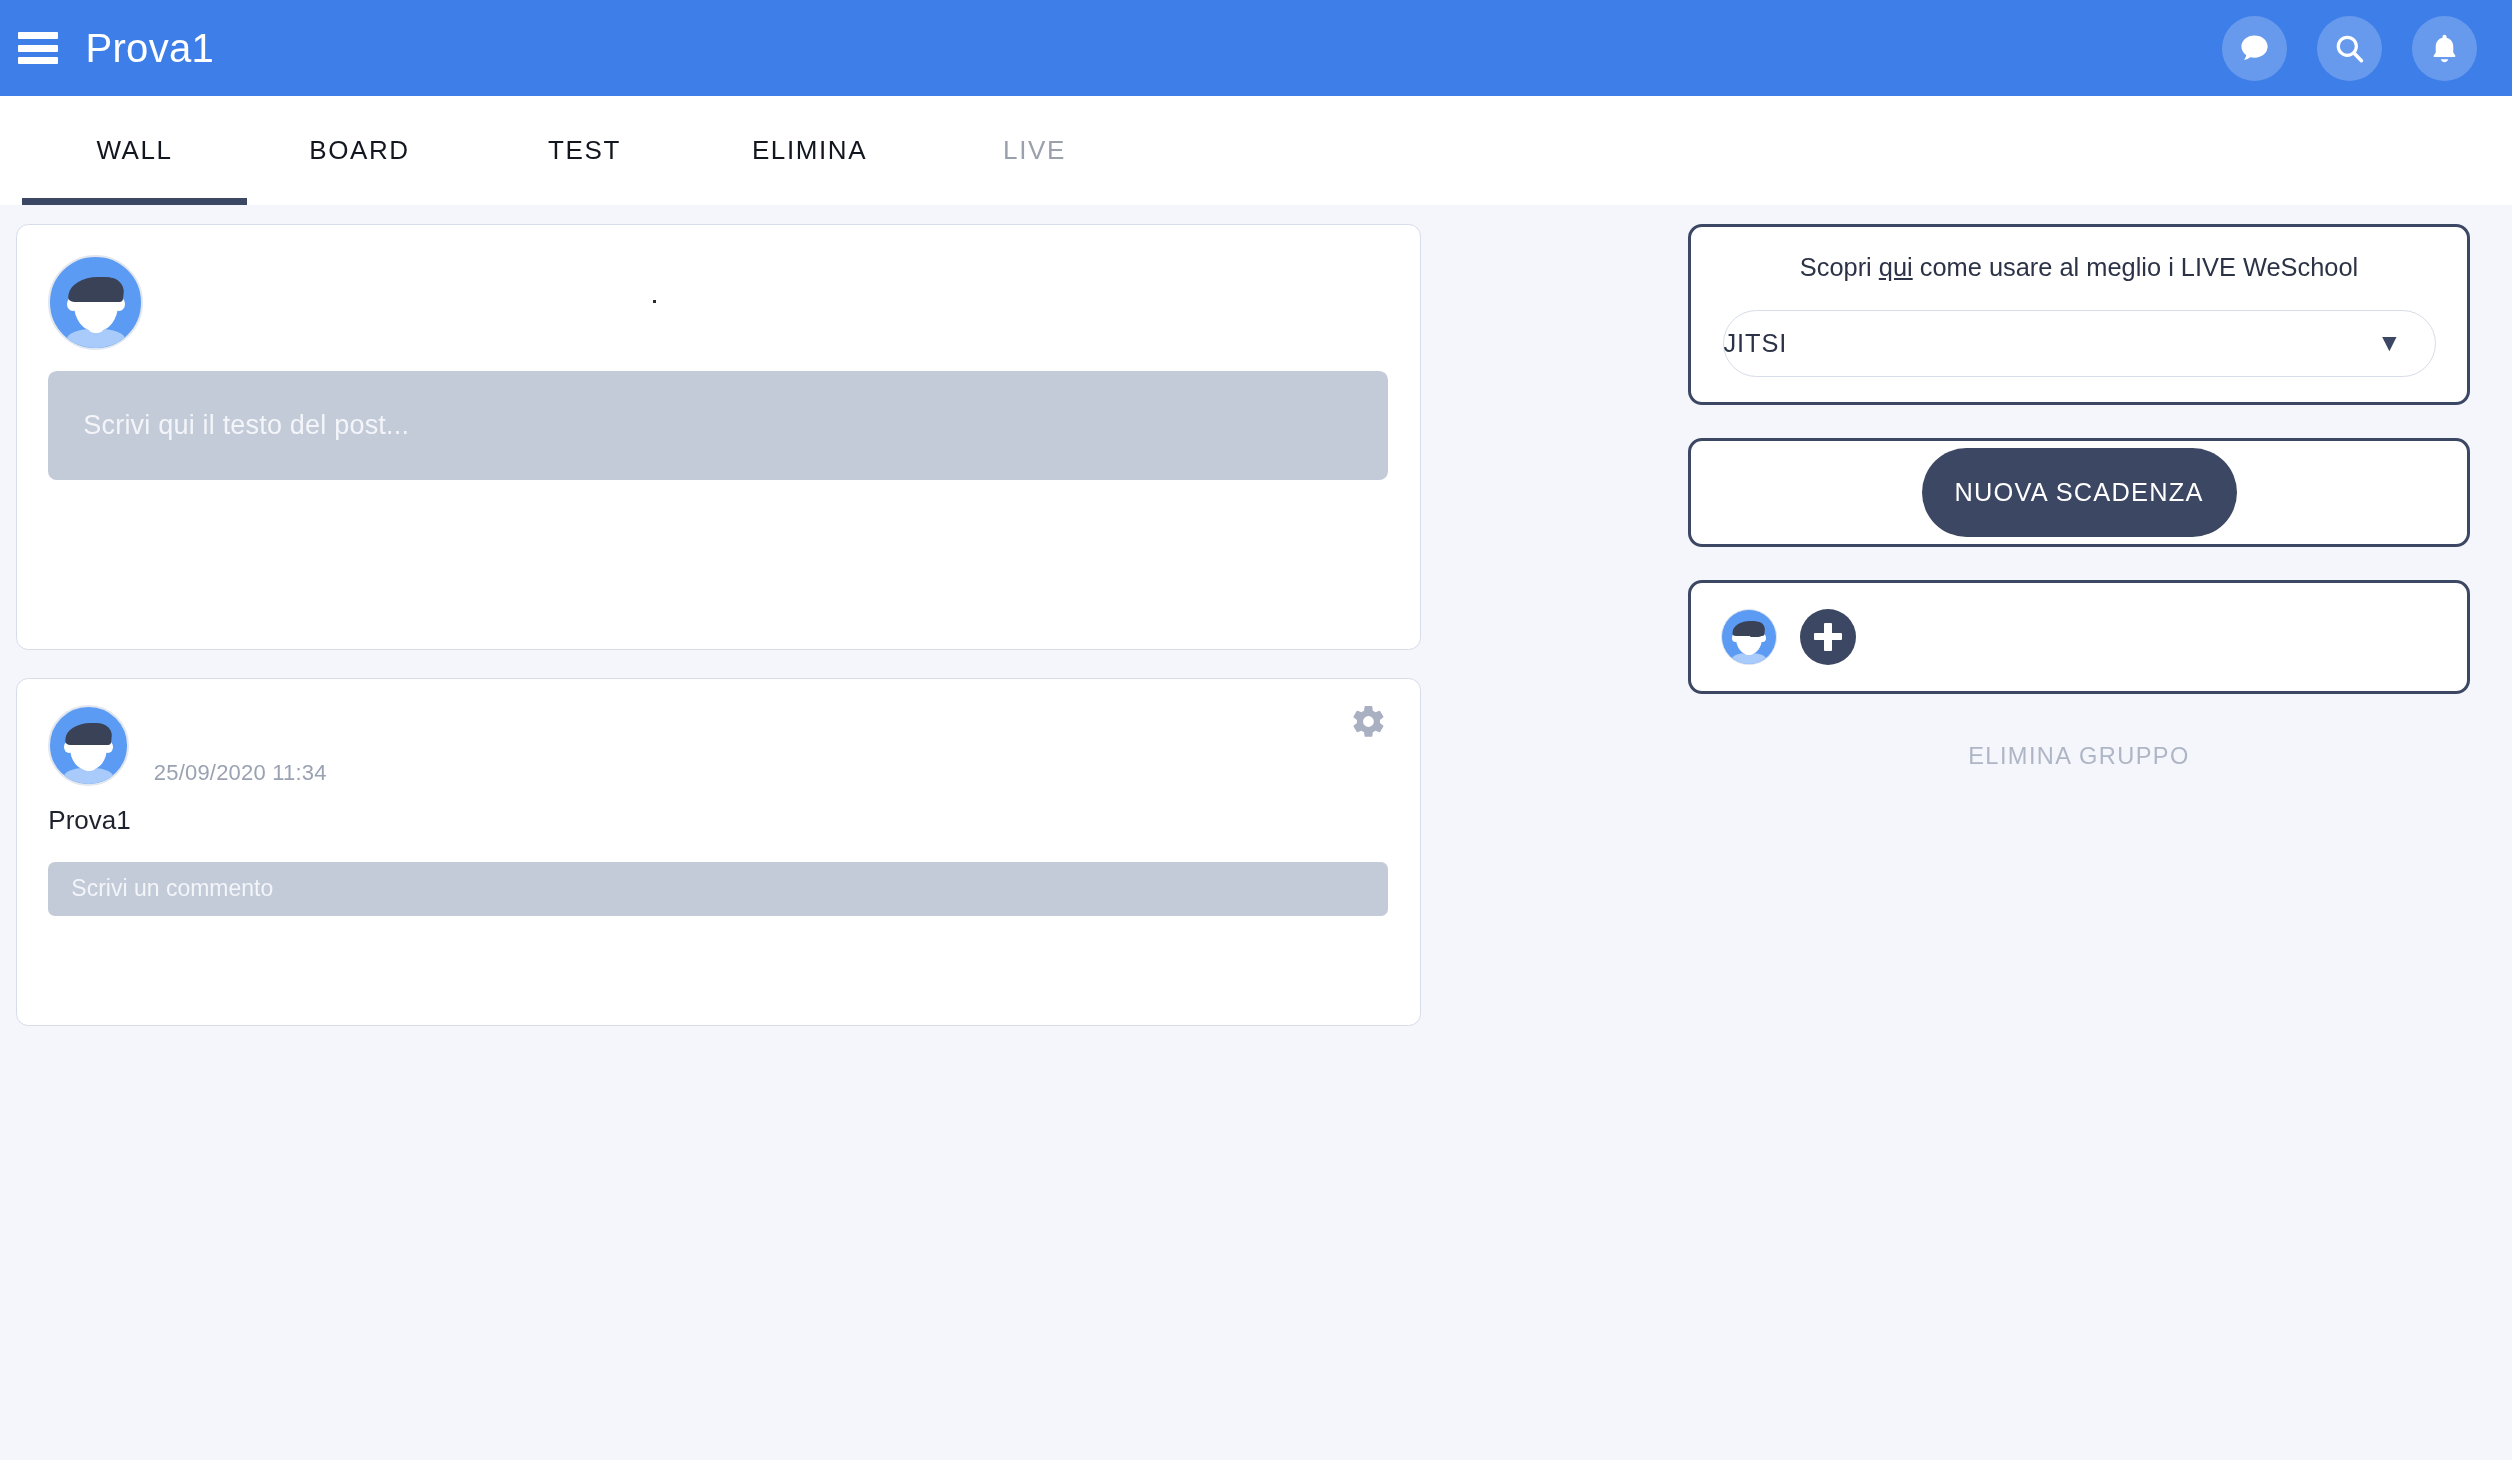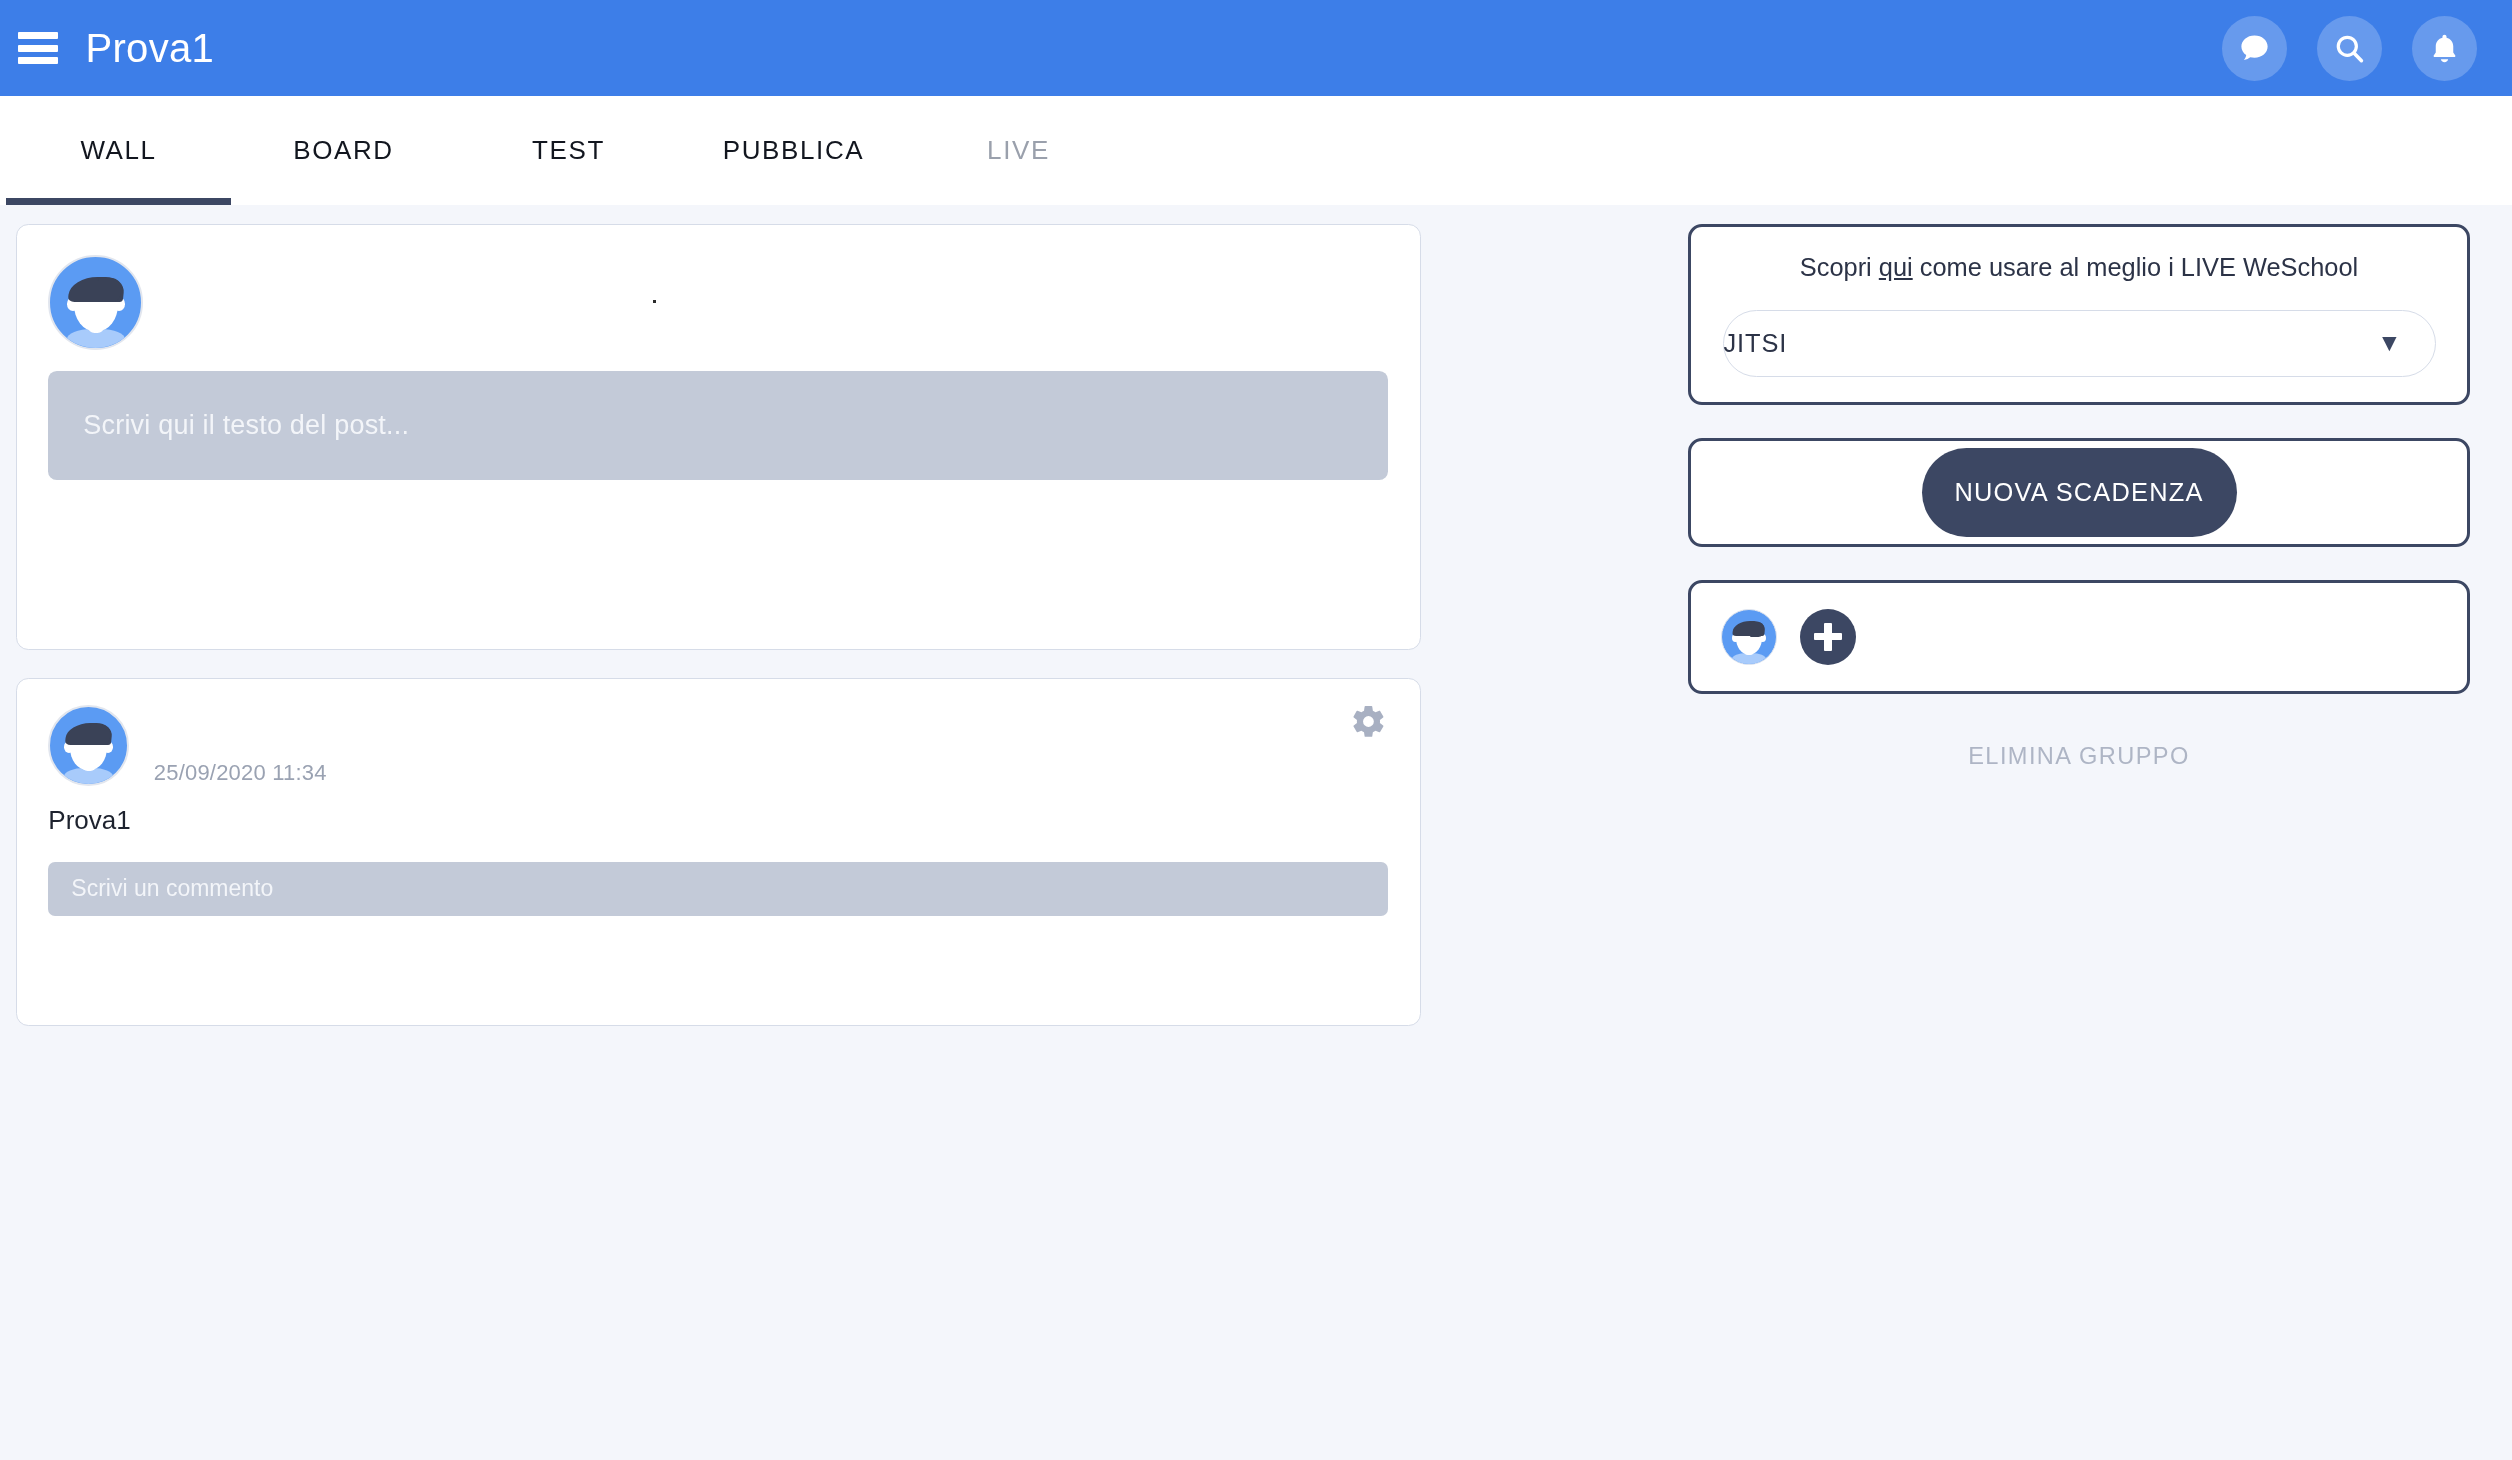--- a/index.html
+++ b/index.html
@@ -66,21 +66,21 @@
   .tabbar {
     position: absolute;
     top: 96px; left: 0;
     width: 2512px; height: 109px;
     background: #ffffff;
   }
   .tabs {
     display: flex;
     align-items: center;
     height: 100%;
-    padding-left: 6px;
+    padding-left: 22px;
   }
   .tab {
     position: relative;
     height: 100%;
     display: flex;
     align-items: center;
     justify-content: center;
     width: 225px;
     font-size: 26px;
     letter-spacing: 1.6px;
@@ -421,21 +421,21 @@
       </span>
     </div>
   </div>
 </div>
 
 <div class="tabbar">
   <div class="tabs">
     <div class="tab active">WALL</div>
     <div class="tab">BOARD</div>
     <div class="tab">TEST</div>
-    <div class="tab">PUBBLICA</div>
+    <div class="tab">ELIMINA</div>
     <div class="tab disabled">LIVE</div>
   </div>
 </div>
 
 <div class="page">
 
   <div class="column-left">
 
     <div class="card composer">
       <div class="composer-top">

